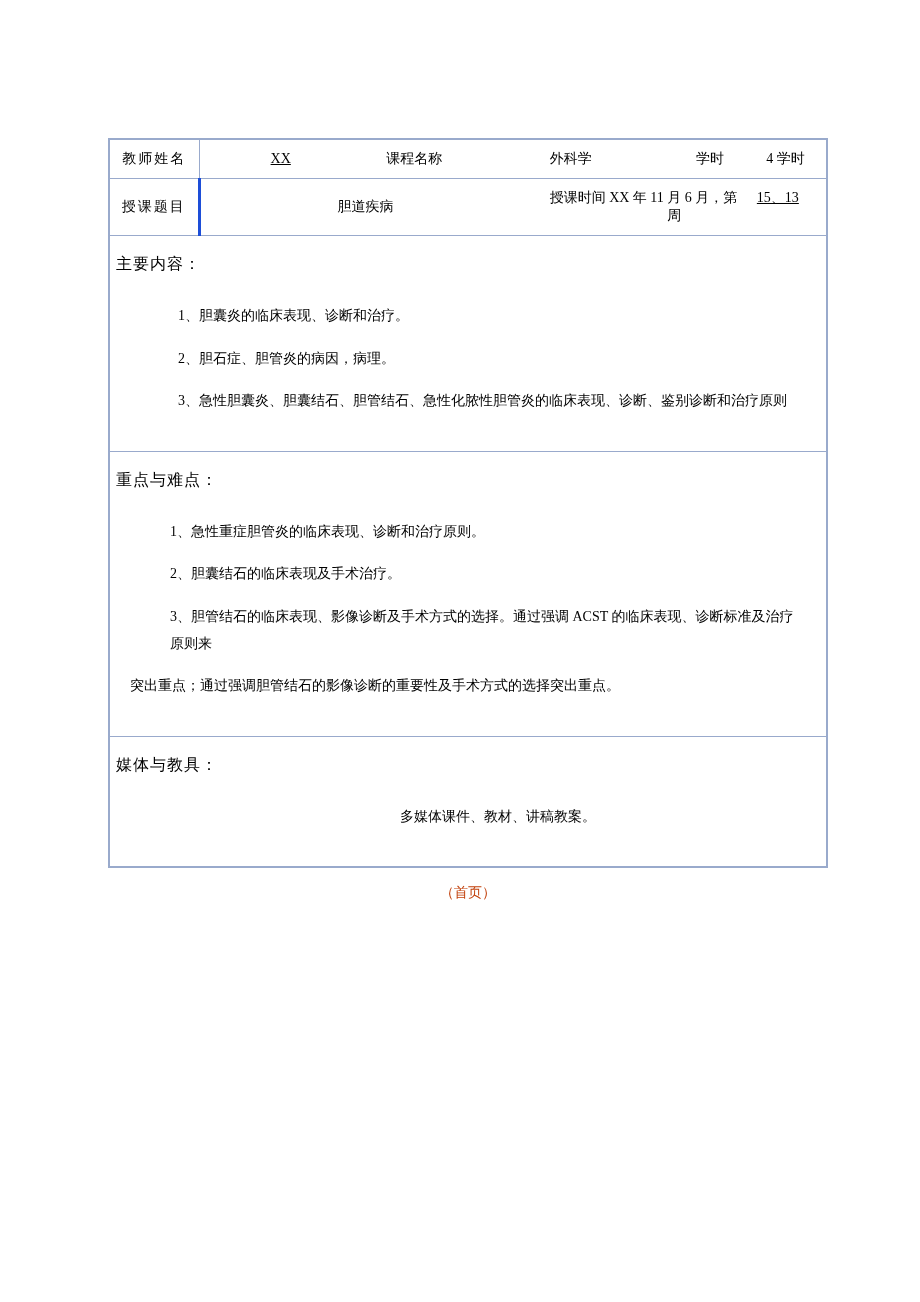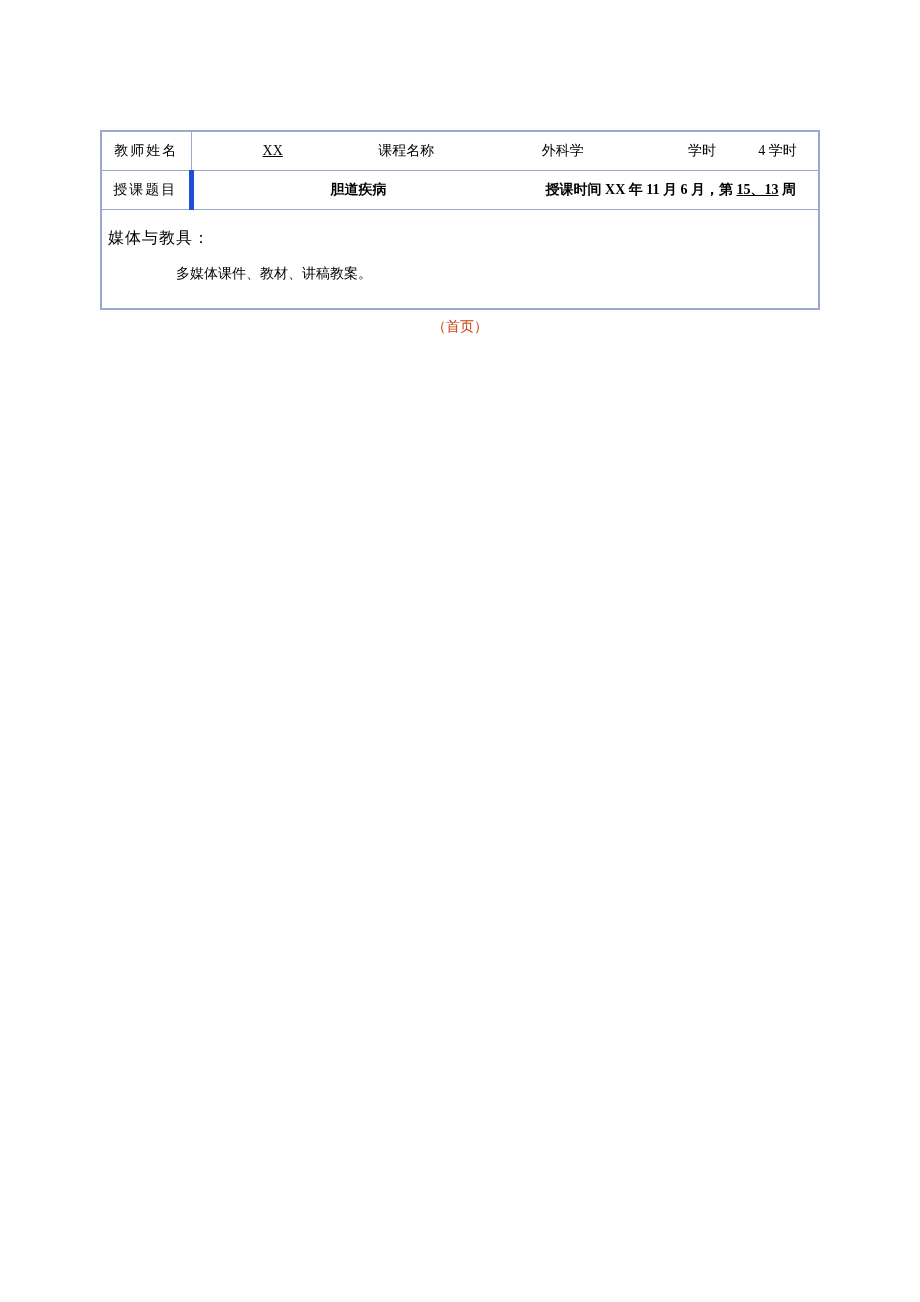--- a/index.html
+++ b/index.html
@@ -1,17 +1,17 @@
 <!DOCTYPE html>
 <html><head>
   <meta charset="utf-8">
   <style>
     * {
       margin: 0;
-      padding: 0;
+      padding: 8px;
       box-sizing: border-box;
     }
     body {
       font-family: "SimSun", "宋体", serif;
       background: #ffffff;
       width: 920px;
       height: 1302px;
       padding: 130px 100px 0 100px;
       font-size: 14px;
       color: #000;
@@ -50,21 +50,21 @@
       text-align: right;
       font-family: Liberation Serif, serif;
     }
     .hours-val {
       width: 70px;
     }
     .topic-row td {
       padding: 10px 8px;
     }
     .topic-label {
-      border-right: 5px solid #1d4ed8;
+      border-right: 3px solid #1d4ed8;
       text-align: center;
       width: 90px;
       letter-spacing: 2px;
     }
     .topic-content {
       text-align: center;
       width: 330px;
     }
     .schedule-cell {
       text-align: right;
@@ -101,20 +101,21 @@
     }
     .section-key .indented {
       padding-left: 48px;
     }
     .section-media {
       min-height: 130px;
       margin-left: 8px;
     }
     .section-media .section-content {
       padding-left: 68px;
+      text-align: center;
     }
     .footer-label {
       text-align: center;
       margin-top: 8px;
       font-size: 14px;
       color: #c2410c;
     }
   </style>
 </head>
 <body>
@@ -133,30 +134,51 @@
           <td class="hours-label">学时</td>
           <td class="hours-val">4 学时</td>
         </tr>
       </tbody>
           </table>
     </td>
   </tr>
   <tr class="header-row topic-row">
     <td class="topic-label">授课题目</td>
     <td colspan="5" style="padding:0">
-      <table style="width:100%; border-collapse:collapse;font-weight:bold;">
+      <table style="width:100%; border-collapse:collapse;">
         <tbody>
               <tr>
           <td class="topic-content">胆道疾病</td>
           <td class="schedule-cell">
             <span>授课时间 XX 年 11 月 6 月，第 </span><span class="underline">15、13</span><span> 周</span>
           </td>
         </tr>
       </tbody>
           </table>
+    </td>
+  </tr>
+  <tr>
+    <td colspan="6" class="section section-main">
+      <div class="section-title">主要内容：</div>
+      <div class="section-content">
+        <div>1、胆囊炎的临床表现、诊断和治疗。</div>
+        <div>2、胆石症、胆管炎的病因，病理。</div>
+        <div>3、急性胆囊炎、胆囊结石、胆管结石、急性化脓性胆管炎的临床表现、诊断、鉴别诊断和治疗原则</div>
+      </div>
+    </td>
+  </tr>
+  <tr>
+    <td colspan="6" class="section section-key">
+      <div class="section-title">重点与难点：</div>
+      <div class="section-content">
+        <div class="indented">1、急性重症胆管炎的临床表现、诊断和治疗原则。</div>
+        <div class="indented">2、胆囊结石的临床表现及手术治疗。</div>
+        <div class="indented">3、胆管结石的临床表现、影像诊断及手术方式的选择。通过强调 ACST 的临床表现、诊断标准及治疗原则来</div>
+        <div>突出重点；通过强调胆管结石的影像诊断的重要性及手术方式的选择突出重点。</div>
+      </div>
     </td>
   </tr>
   <tr>
     <td colspan="6" class="section section-media">
       <div class="section-title">媒体与教具：</div>
       <div class="section-content">
         <div>多媒体课件、教材、讲稿教案。</div>
       </div>
     </td>
   </tr>

